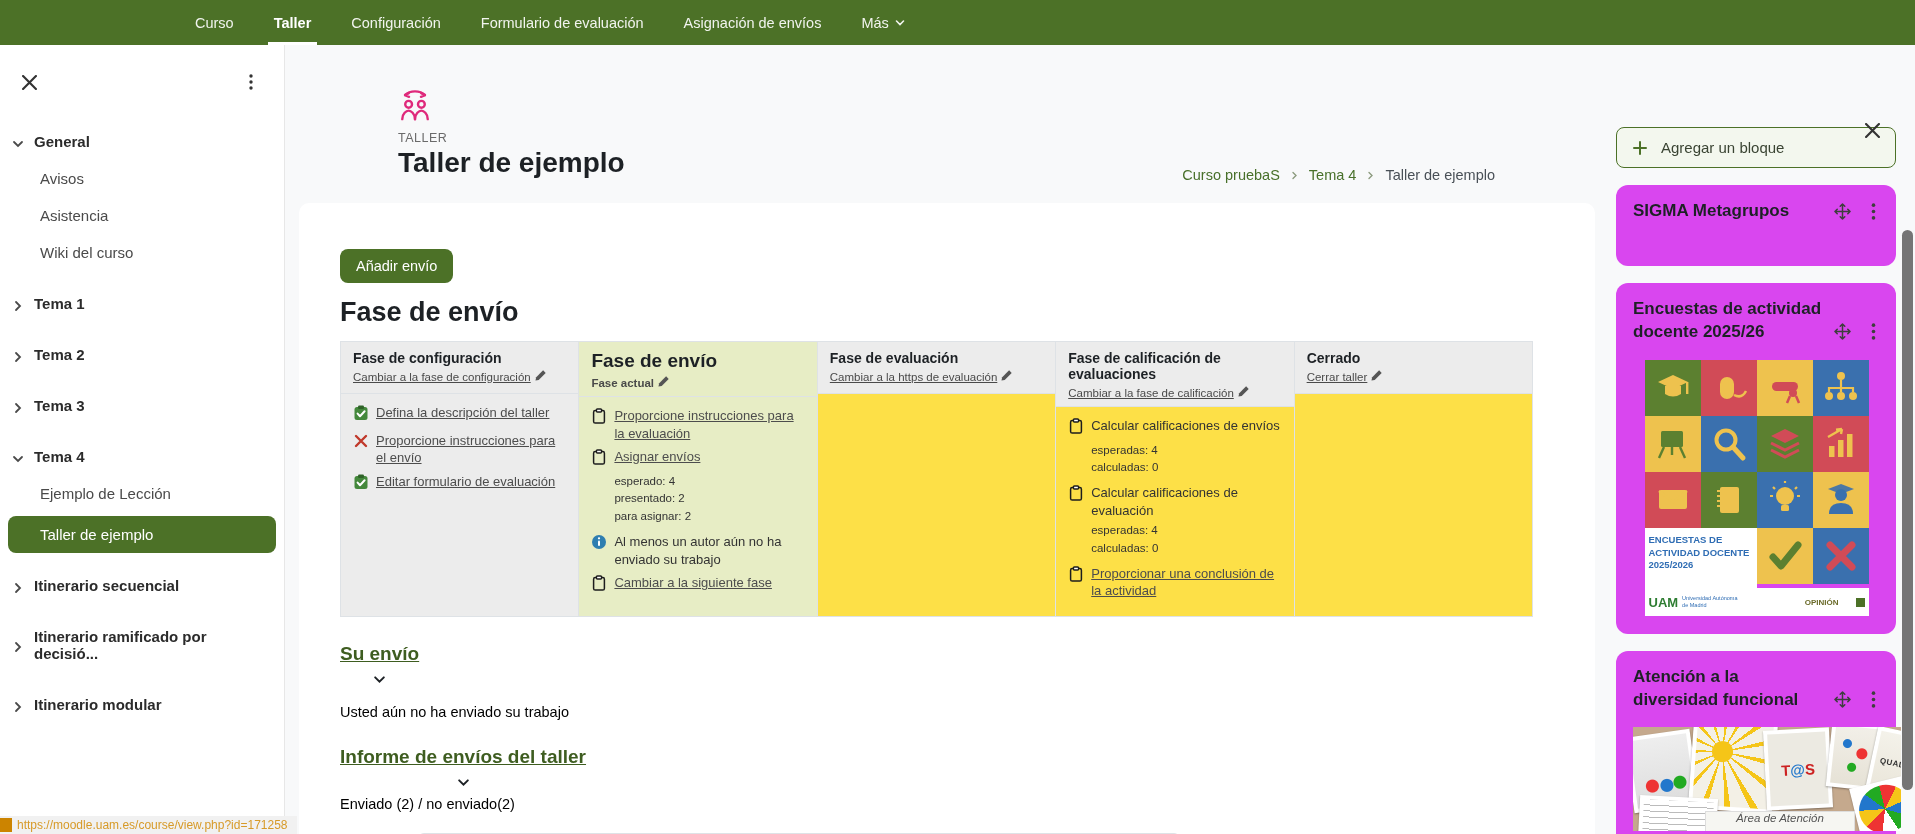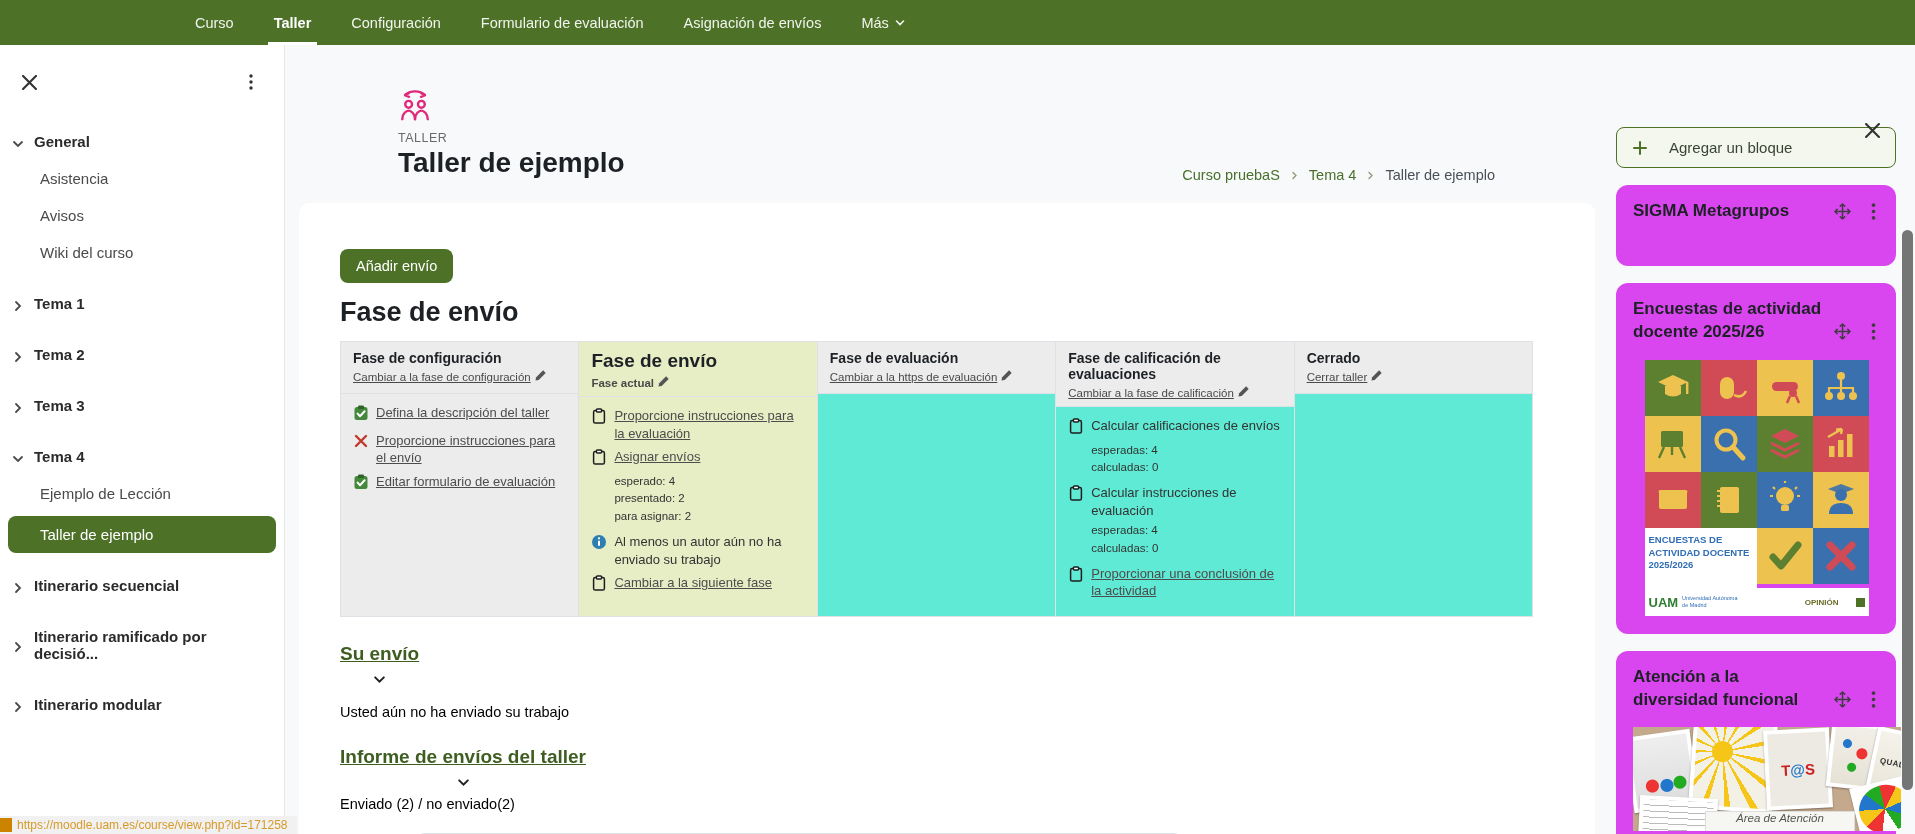--- a/index.html
+++ b/index.html
@@ -52,21 +52,21 @@
   .phase-col { flex:1; border-right:1px solid #dee2e6; display:flex; flex-direction:column; }
   .phase-col:last-child { border-right:none; }
   .phase-head { background:#ececec; border-bottom:1px solid #dee2e6; padding:8px 12px 6px 12px; min-height:52px; }
   .phase-title { font-size:14px; font-weight:bold; color:#1d2125; }
   .phase-col.current .phase-head { background:#e7edc5; }
   .phase-col.current .phase-title { font-size:19px; }
   .phase-sub { font-size:11.5px; margin-top:3px; color:#4a4a4a; display:flex; align-items:center; gap:3px; }
   .phase-sub .lnk { text-decoration:underline; cursor:pointer; color:#4a4a4a; }
   .phase-sub.bold { font-weight:bold; }
   .pencil { width:13px; height:13px; color:#555; flex:none; }
-  .phase-body { padding:10px 12px; background:#5eead4; flex:1; min-height:174px; }
+  .phase-body { padding:10px 12px; background:#fde047; flex:1; min-height:174px; }
   .phase-col.past .phase-body { background:#ececec; }
   .phase-col.current .phase-body { background:#e7edc5; }
   .task { display:flex; gap:7px; font-size:13px; line-height:1.35; margin-bottom:6px; color:#333; }
   .task .t-icon { width:16px; height:16px; flex:none; margin-top:1px; }
   .task .t-text.lnk { text-decoration:underline; cursor:pointer; color:#4d4d4d; }
   .task-details { margin:-3px 0 7px 23px; font-size:11.5px; color:#333; line-height:1.55; }
 
   
   .sec-heading { display:inline-flex; align-items:center; gap:8px; margin-top:26px; cursor:pointer;flex-direction:column; }
   .sec-heading .txt { font-size:19px; font-weight:bold; color:#3e5d20; text-decoration:underline; }
@@ -80,21 +80,21 @@
   .letter-group { display:flex; border:1px solid #dee2e6; border-radius:6px; background:#fff; overflow:hidden; }
   .letter-cell { padding:5px 8px; font-size:13px; color:#48702a; text-decoration:underline; cursor:pointer;
                  border-right:1px solid #eceeef; display:flex; align-items:center; }
   .letter-cell:last-child { border-right:none; }
   .letter-cell.all { background:#4c7127; color:#fff; padding:9px 12px; font-weight:bold; }
 
   
   .drawer-right { width:300px; flex:none; padding:0 19px 0 1px; position:relative; }
   .dr-close { position:absolute; top:74px; right:32px; }
   .add-block { margin-top:82px; width:280px; height:41px; border:1px solid #4c7127; border-radius:8px;
-               background:#f3f7ee; display:flex; align-items:center; gap:22px; padding:0 16px; cursor:pointer;
+               background:#f3f7ee; display:flex; align-items:center; gap:14px; padding:0 16px; cursor:pointer;
                font-size:15px; color:#3a4433; font-family:inherit; }
   .add-block .plus { width:14px; height:14px; color:#4c7127; }
   .block-card { background:#d946ef; border-radius:12px; padding:15px 16px 18px 17px; margin-top:17px; position:relative; }
   .block-title { font-size:17px; font-weight:bold; line-height:1.32; color:#1d2125; width:195px; }
   .block-actions { position:absolute; right:14px; display:flex; gap:14px; color:#3e3e3e; }
   .block-actions .act { width:17px; height:17px; cursor:pointer; }
   .sigma-spacer { height:26px; }
 
   
   .enc-img { width:224px; margin:17px auto 0 auto; }
@@ -173,24 +173,24 @@
       </button>
     </div>
     <ul class="courseindex" id="courseindex">
         <li class="ci-item section">
           <span class="chev"><svg class="chev" viewBox="0 0 12 12" fill="none">
               <path d="M2 4l4 4 4-4" stroke="currentColor" stroke-width="1.8" stroke-linecap="round"></path>
             </svg></span>
           <span class="lbl">General</span>
         </li>
         <li class="ci-item child">
+          <span class="lbl">Avisos</span>
+        </li>
+        <li class="ci-item child">
           <span class="lbl">Asistencia</span>
-        </li>
-        <li class="ci-item child">
-          <span class="lbl">Avisos</span>
         </li>
         <li class="ci-item child">
           <span class="lbl">Wiki del curso</span>
         </li>
         <li class="ci-item section gap-before">
           <span class="chev"><svg class="chev" viewBox="0 0 12 12" fill="none">
               <path d="M4 2l4 4-4 4" stroke="currentColor" stroke-width="1.8" stroke-linecap="round"></path>
             </svg></span>
           <span class="lbl">Tema 1</span>
         </li>
@@ -385,21 +385,21 @@
               </div>
               <div class="task-details">
                 <div>esperadas: 4</div>
                 <div>calculadas: 0</div>
               </div>
               <div class="task">
                 <span><svg class="t-icon" viewBox="0 0 16 16" fill="none" stroke="#1d1d1d" stroke-width="1.5">
                     <rect x="2.6" y="2.6" width="10.8" height="12.4" rx="1.6"></rect>
                     <rect x="5.4" y="0.9" width="5.2" height="3.2" rx="1" fill="#fff"></rect>
                   </svg></span>
-                <span class="t-text">Calcular instrucciones de evaluación</span>
+                <span class="t-text">Calcular calificaciones de evaluación</span>
               </div>
               <div class="task-details">
                 <div>esperadas: 4</div>
                 <div>calculadas: 0</div>
               </div>
               <div class="task">
                 <span><svg class="t-icon" viewBox="0 0 16 16" fill="none" stroke="#1d1d1d" stroke-width="1.5">
                     <rect x="2.6" y="2.6" width="10.8" height="12.4" rx="1.6"></rect>
                     <rect x="5.4" y="0.9" width="5.2" height="3.2" rx="1" fill="#fff"></rect>
                   </svg></span>

